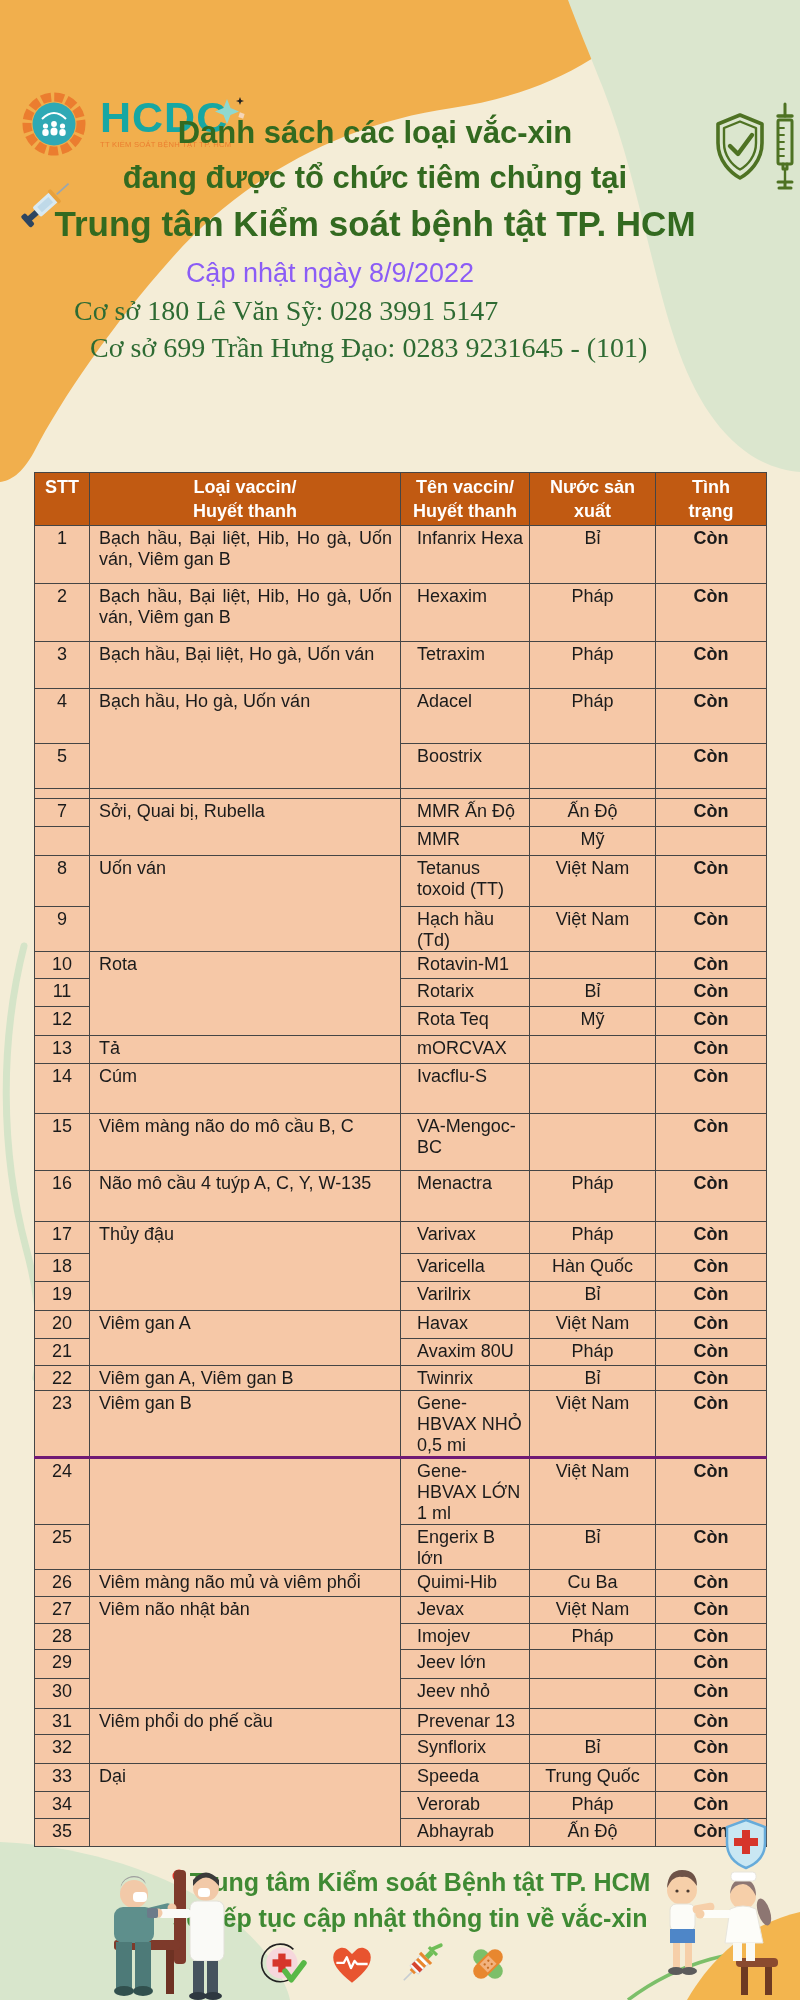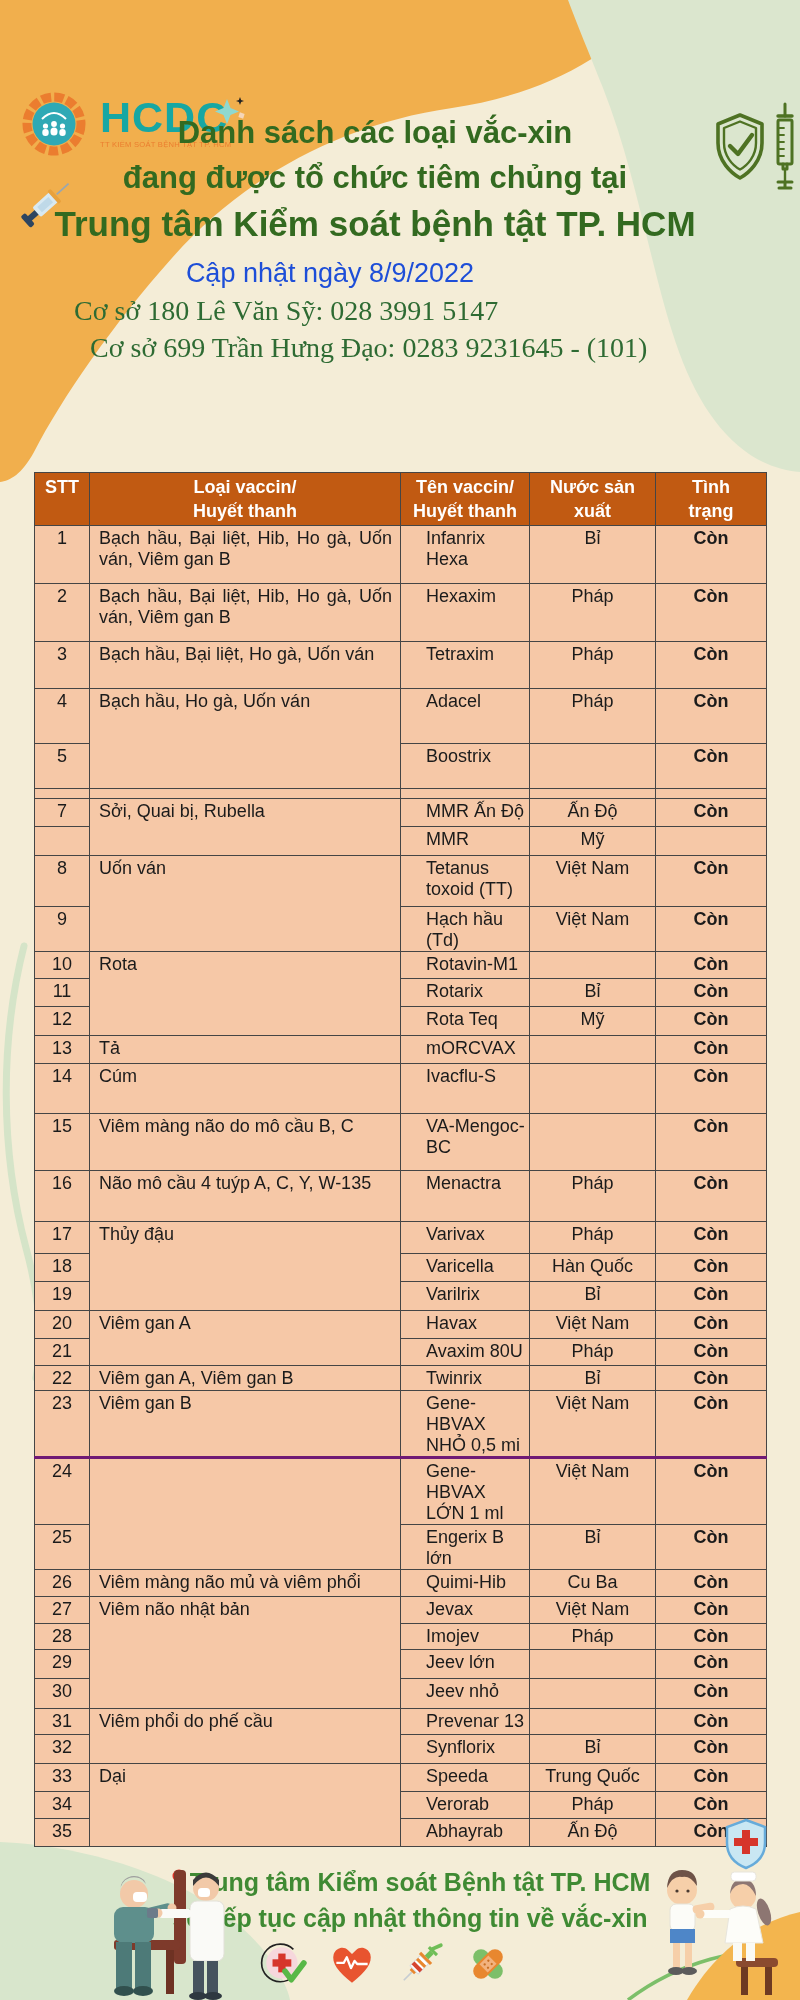--- a/index.html
+++ b/index.html
@@ -14,34 +14,34 @@
   .logo-sub{font-size:7.6px;font-weight:normal;color:#EB7D2F;letter-spacing:.25px;margin-top:2px;}
   .sparkle{position:absolute;left:212px;top:94px;}
   .syringe-flat{position:absolute;left:14px;top:172px;}
   .shield-syringe{position:absolute;left:688px;top:98px;}
 
   .title{position:absolute;left:10px;top:110px;width:730px;text-align:center;color:#336A20;font-weight:bold;}
   .title .l1{font-size:31px;line-height:45px;}
   .title .l2{font-size:31px;line-height:45px;}
   .title .l3{font-size:35px;line-height:48px;}
   .updated{position:absolute;left:10px;top:258px;width:640px;text-align:center;
-           color:#1d4ed8;font-size:27px;}
+           color:#8b5cf6;font-size:27px;}
   .contacts{position:absolute;left:74px;top:292px;color:#2E6B33;
             font-family:"Liberation Serif","DejaVu Serif",serif;font-size:28px;line-height:37px;}
   .contacts .c2{margin-left:16px;}
 
   
   .vtable{position:absolute;left:34px;top:472px;width:732px;border-collapse:collapse;table-layout:fixed;}
   .vtable th,.vtable td{border:1px solid #454545;vertical-align:top;overflow:hidden;}
   .vtable thead th{background:#C15A12;color:#fff;font-weight:bold;font-size:18px;line-height:24px;
                    text-align:center;padding:2px 0;}
   .vtable td{background:#F6C8A7;color:#1b1b1b;font-size:18px;line-height:21px;padding:2px 4px 0;}
   .vtable td.stt{text-align:center;}
   .vtable td.loai{text-align:justify;padding:2px 8px 0 9px;}
-  .vtable td.ten{padding-left:25px;}
+  .vtable td.ten{padding-left:16px;}
   .vtable td.nuoc{text-align:center;}
   .vtable td.status{text-align:center;font-weight:bold;}
   .vtable tr.thick-top td{border-top:3px solid #701a75;}
   .vtable tr.sliver td{padding:0;}
 
   
   .footer-text{position:absolute;left:110px;top:1864px;width:600px;text-align:center;
                color:#3F8A33;font-weight:bold;font-size:25px;line-height:36px;}
   .footer-text .pin{display:inline-block;vertical-align:-3px;margin-right:2px;}
   .badges{position:absolute;left:260px;top:1940px;display:flex;gap:20px;}

